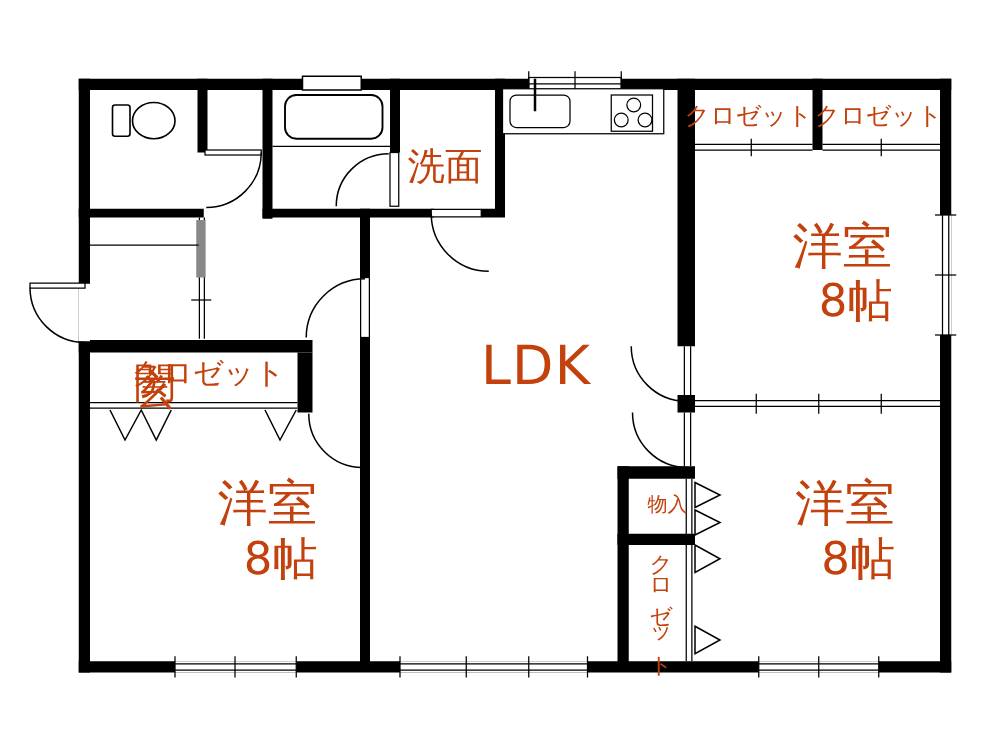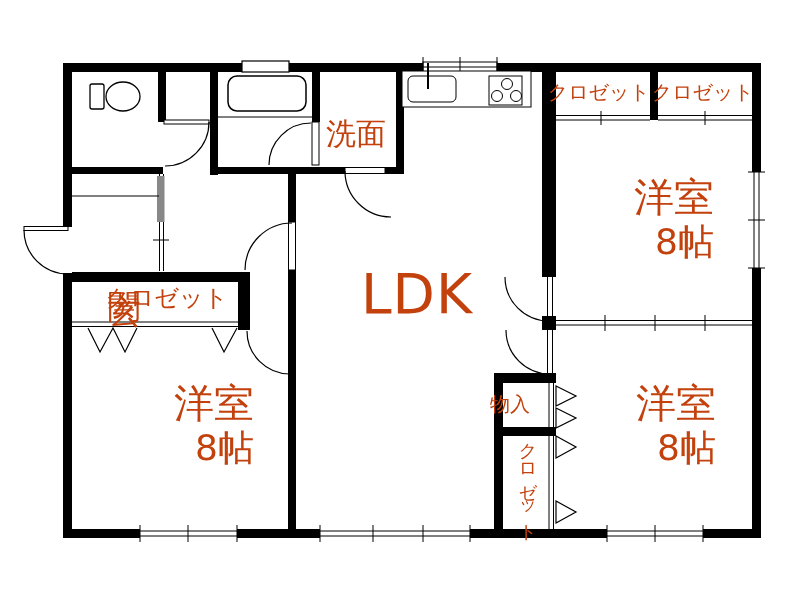--- a/index.html
+++ b/index.html
@@ -197,31 +197,31 @@
   </svg>
 
   <div class="lbl wash" style="left:318px; top:80px; width:76px; height:70px; font-size:30px;">
     <span>洗面</span>
   </div>
 
   <div class="lbl vert" style="left:104px; top:182px; width:40px; height:84px; font-size:33px;">玄関</div>
 
   <div class="lbl" style="left:94px; top:282px; width:134px; height:32px; font-size:24px;">クロゼット</div>
 
-  <div class="lbl" style="left:355px; top:271px; width:118px; height:46px; font-size:55px; letter-spacing:1px;">LDK</div>
+  <div class="lbl" style="left:355px; top:271px; width:118px; height:46px; font-size:43px; letter-spacing:1px;">LDK</div>
 
   <div class="lbl" style="left:594px; top:174px; width:120px; height:46px; font-size:40px;">洋室</div>
   <div class="lbl" style="left:594px; top:221px; width:120px; height:42px; font-size:36px;">8帖</div>
 
   <div class="lbl" style="left:132px; top:380px; width:122px; height:46px; font-size:40px;">洋室</div>
   <div class="lbl" style="left:132px; top:426px; width:122px; height:44px; font-size:36px;">8帖</div>
 
   <div class="lbl" style="left:594px; top:380px; width:122px; height:46px; font-size:40px;">洋室</div>
   <div class="lbl" style="left:594px; top:426px; width:122px; height:44px; font-size:36px;">8帖</div>
 
   <div class="lbl" style="left:550px; top:78px; width:100px; height:28px; font-size:20px;">クロゼット</div>
   <div class="lbl" style="left:656px; top:78px; width:98px; height:28px; font-size:20px;">クロゼット</div>
 
-  <div class="lbl" style="left:478px; top:390px; width:52px; height:28px; font-size:20px;">物入</div>
+  <div class="lbl" style="left:498px; top:390px; width:52px; height:28px; font-size:16px;">物入</div>
 
   <div class="lbl vert" style="left:515px; top:429px; width:26px; height:104px; font-size:18px;">クロゼット</div>
 
 </div>
 
 </body></html>

